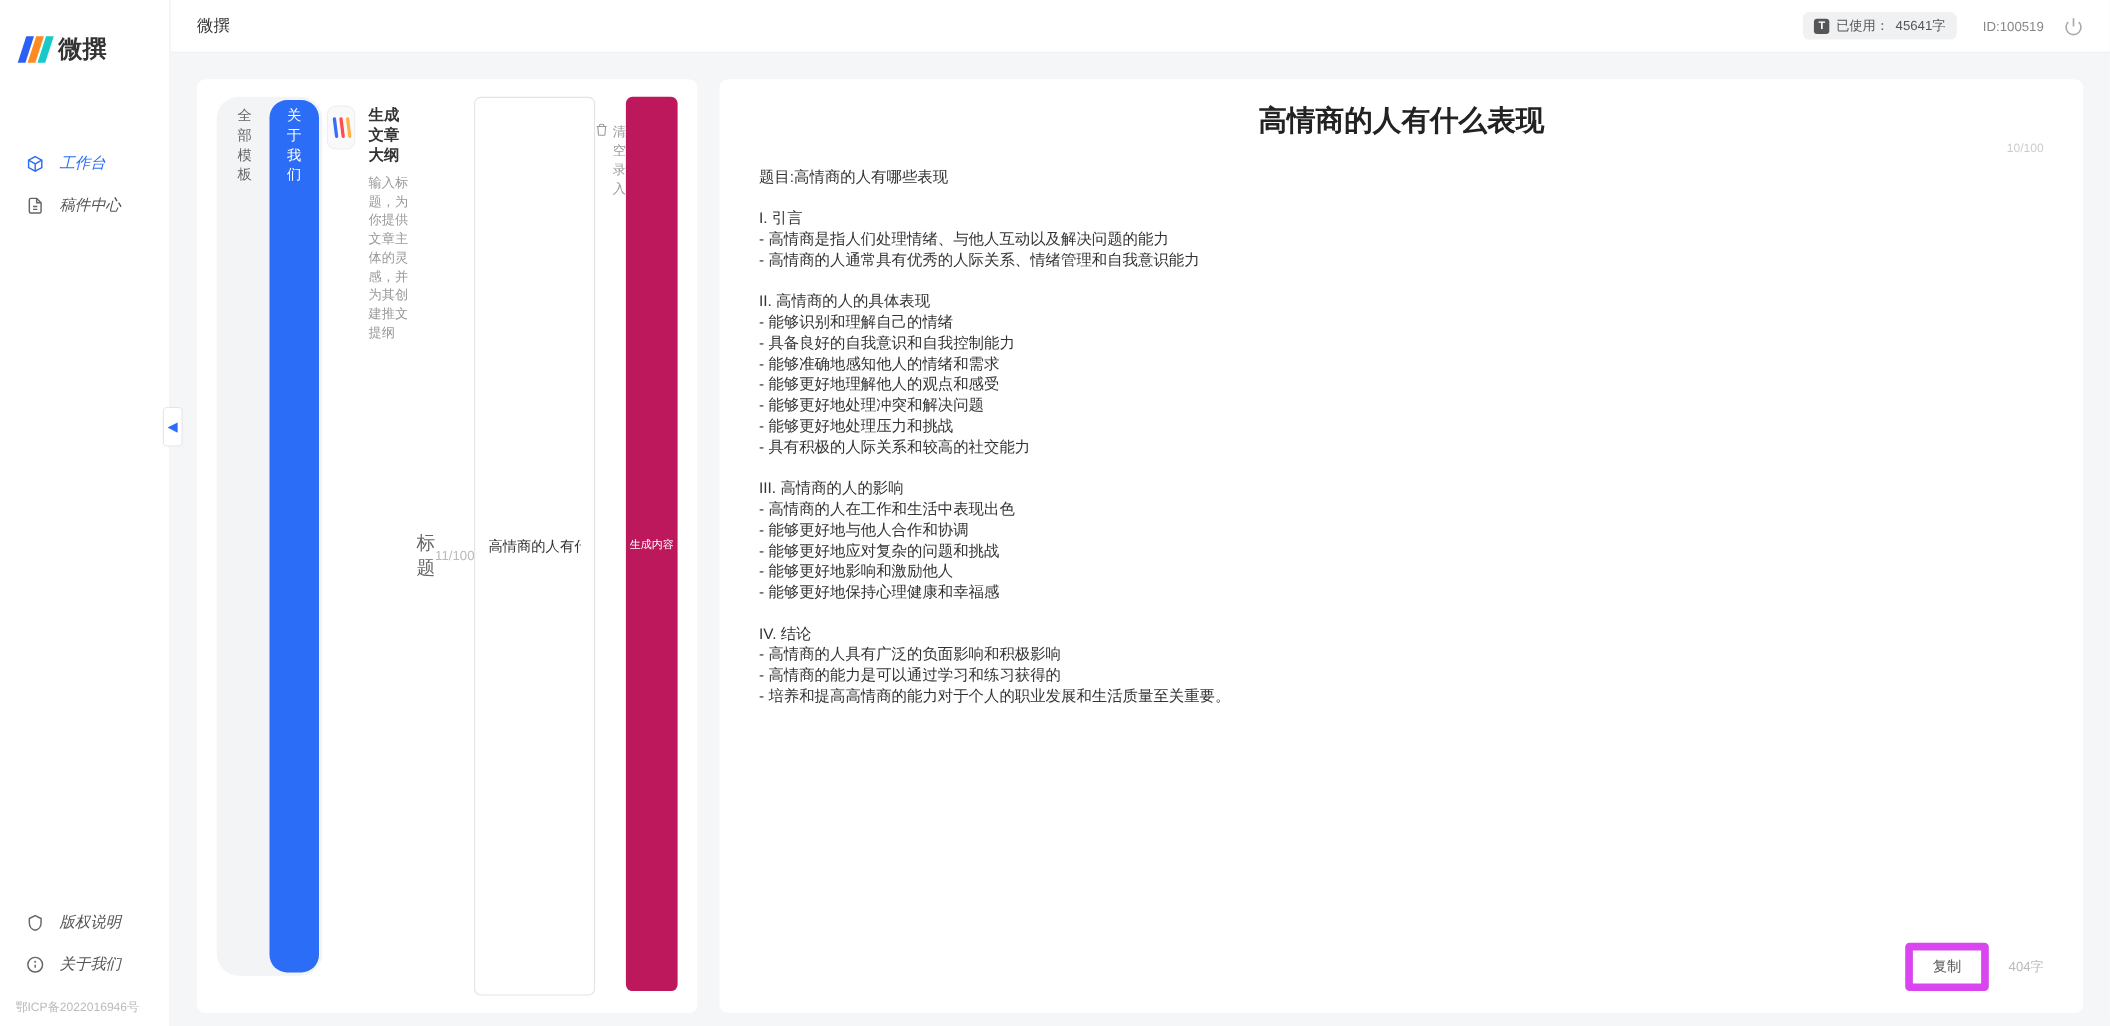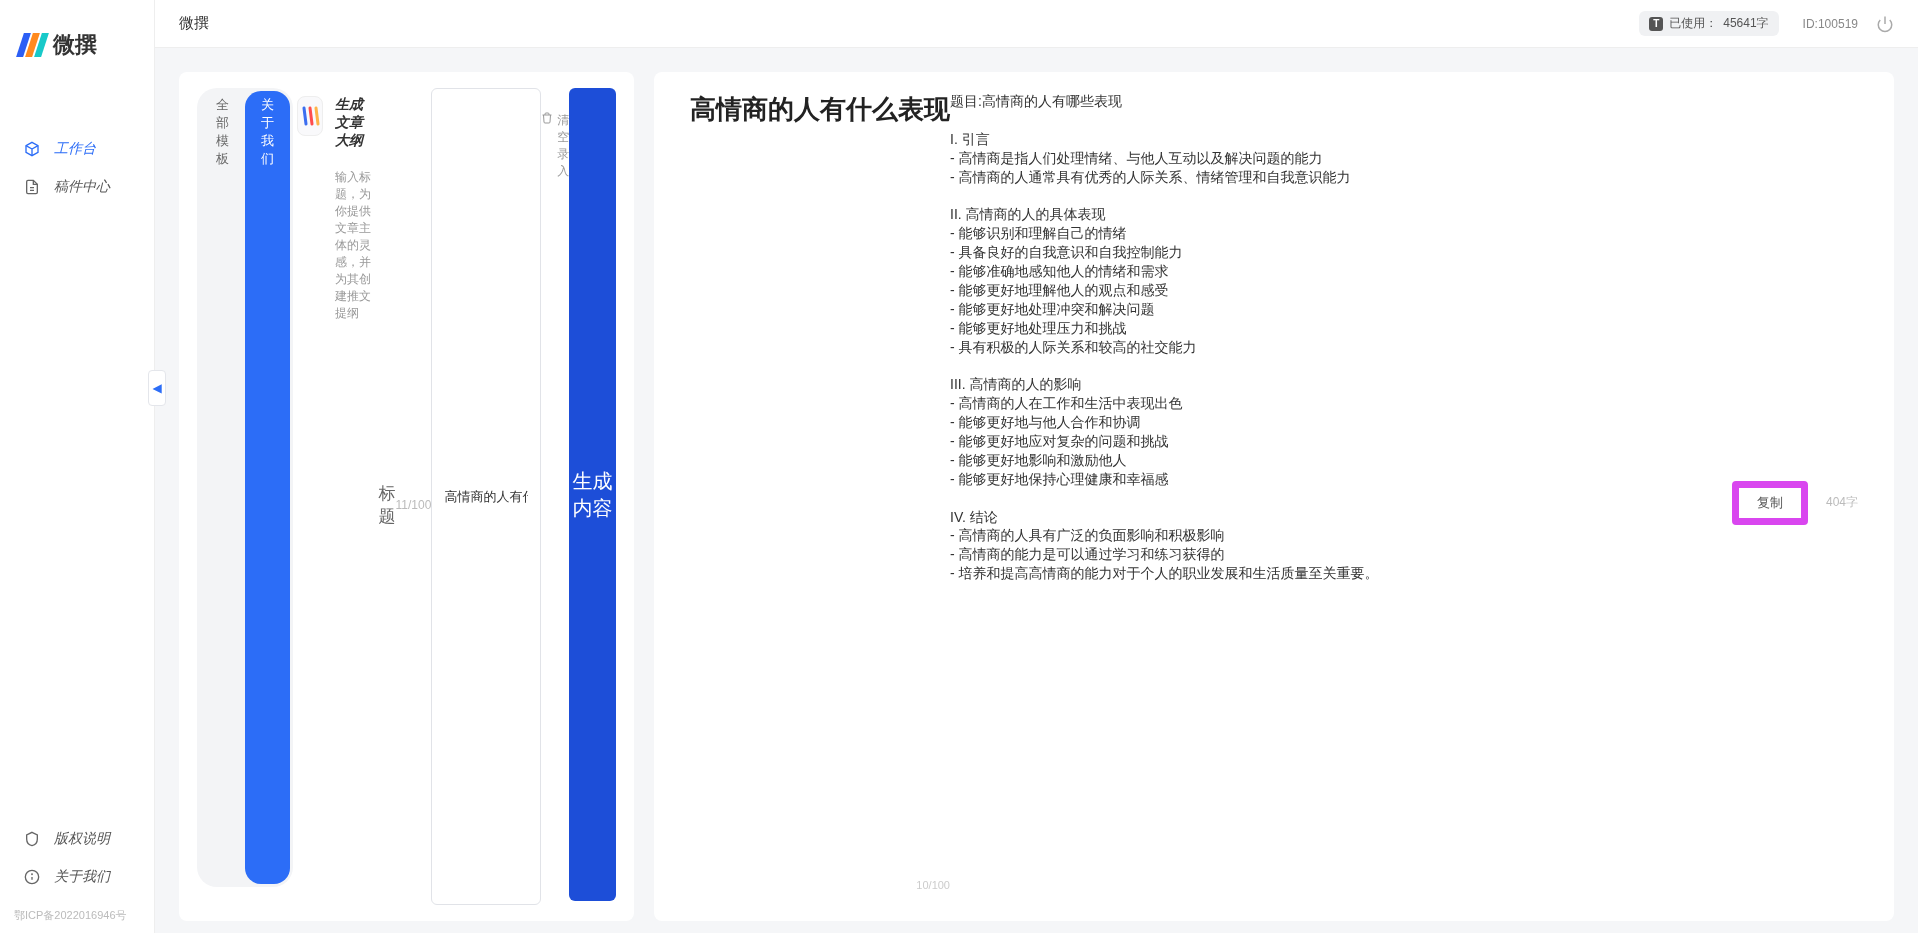--- a/index.html
+++ b/index.html
@@ -155,21 +155,21 @@
       width: 40px;
       height: 40px;
       background: #f9f9fb;
       border: 1px solid #eee;
       border-radius: 8px;
       display: flex;
       align-items: center;
       justify-content: center;
       font-size: 20px;
     }
-    .template-title { font-size: 14px; font-weight: 600; color: #333; margin-bottom: 19px; font-style: italic; }
+    .template-title { font-size: 14px; font-weight: 600; color: #333; margin-bottom: 8px; }
     .template-desc { font-size: 12px; color: #999; }
 
     .field-row {
       display: flex;
       justify-content: space-between;
       align-items: center;
       margin-top: 24px;
       margin-bottom: 8px;
     }
     .field-label { font-size: 17px; color: #666; }
@@ -189,38 +189,38 @@
       font-size: 12px;
       color: #999;
       cursor: pointer;
       display: flex;
       justify-content: center;
       gap: 4px;
       font-family: Liberation Mono, monospace;
     }
     .panel-left-spacer { flex: 1; }
     .generate-btn {
-      background: #1d4ed8;
+      background: #be185d;
       color: #fff;
       border: none;
       border-radius: 6px;
       padding: 12px 0;
-      font-size: 20px;
+      font-size: 10px;
       cursor: pointer;
       width: 220px;
       margin: 0 auto 4px;
     }
 
     
     .panel-right {
       flex: 1;
       background: #fff;
       border-radius: 8px;
       display: flex;
-      flex-direction: row;
+      flex-direction: column;
       padding: 20px 36px;
       position: relative;
     }
     .doc-title-row { position: relative; margin-bottom: 24px; }
     .doc-title {
       font-family: "Songti SC", "SimSun", serif;
       font-size: 26px;
       font-weight: 600;
       text-align: center;
       color: #222;

